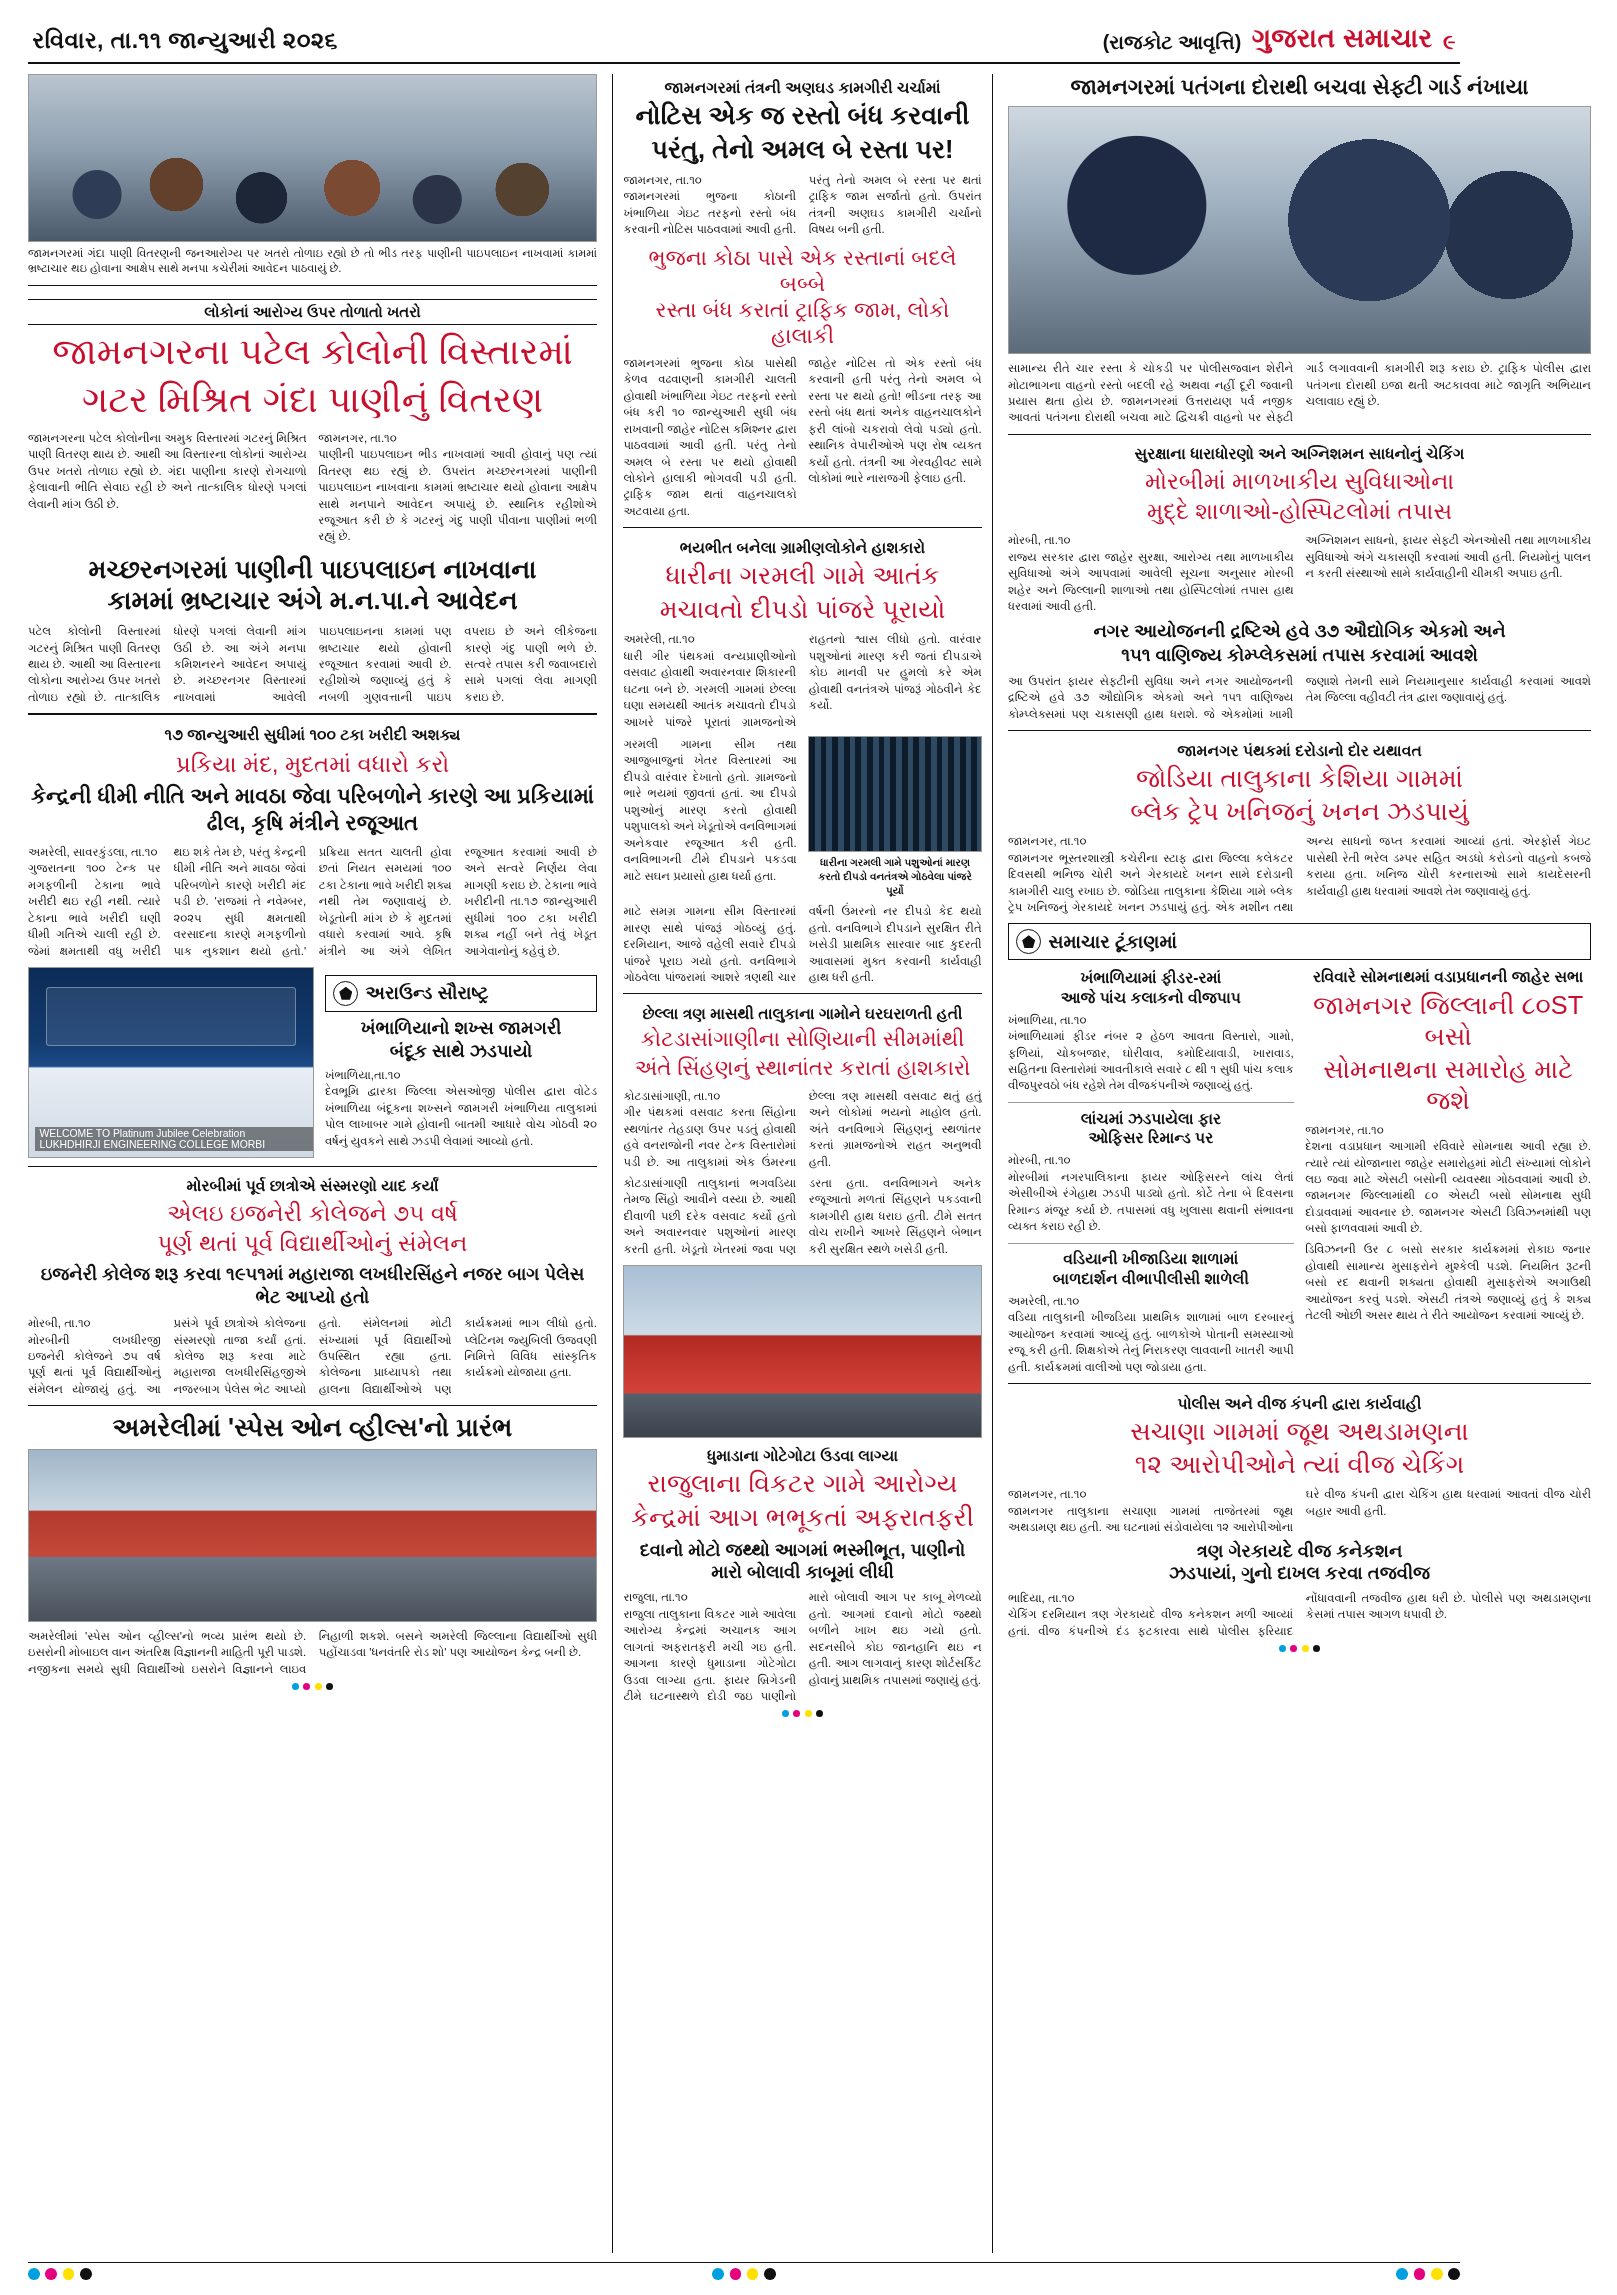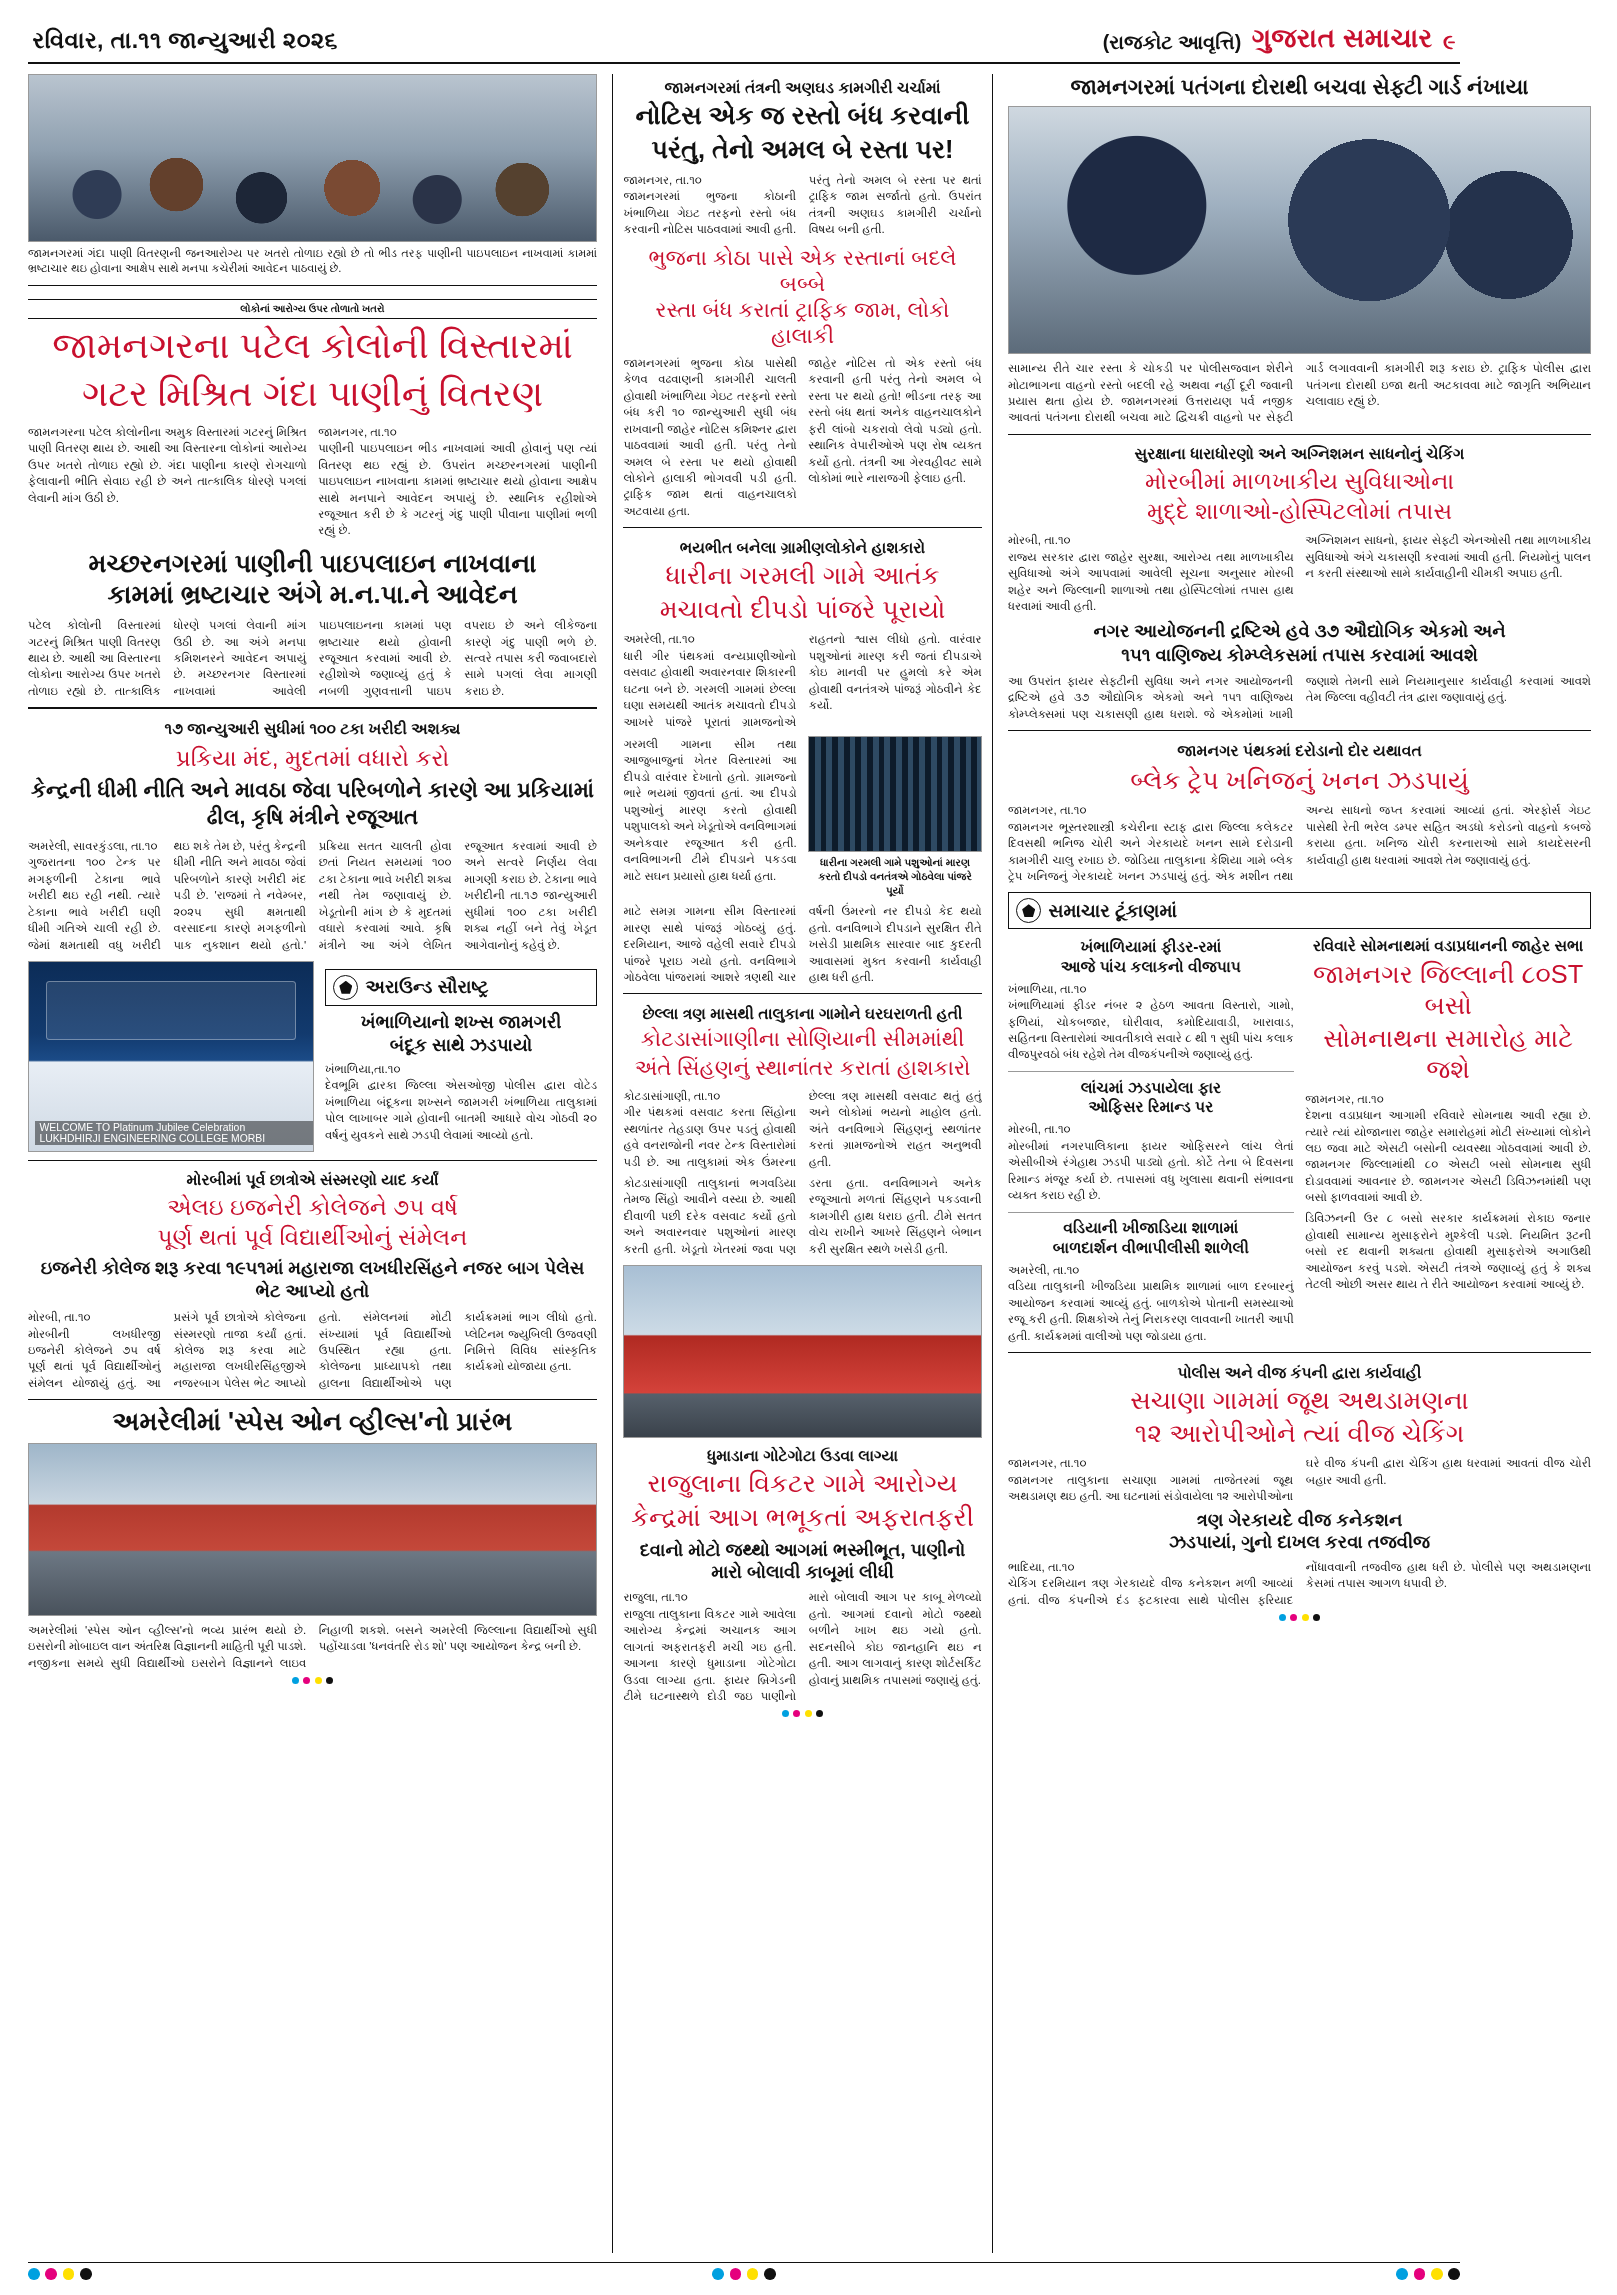--- a/index.html
+++ b/index.html
@@ -62,21 +62,21 @@
     height: 2189px;
   }
   .col { position: relative; }
   .col-1, .col-2, .col-3 { display: flex; flex-direction: column; }
   .split2 { display: grid; grid-template-columns: 1fr 1fr; gap: 11.6px; }
   .split2b { display: grid; grid-template-columns: 1.05fr 1fr; gap: 11.6px; }
 
   
   .kicker {
     text-align: center;
-    font-size: 10px;
+    font-size: 15px;
     font-weight: bold;
     border-top: 1.2px solid #111;
     border-bottom: 1.2px solid #111;
     padding: 2.9px 0;
     margin: 7px 0 5.8px;
   }
   .kicker.plain { border: none; padding: 0; margin: 4.6px 0 3.5px; }
   .hl-red {
     color: #c8102e;
     font-weight: normal;
@@ -366,20 +366,21 @@
 રાજ્ય સરકાર દ્વારા જાહેર સુરક્ષા, આરોગ્ય તથા માળખાકીય સુવિધાઓ અંગે આપવામાં આવેલી સૂચના અનુસાર મોરબી શહેર અને જિલ્લાની શાળાઓ તથા હોસ્પિટલોમાં તપાસ હાથ ધરવામાં આવી હતી.</div>
         <div class="body-text">અગ્નિશમન સાધનો, ફાયર સેફ્ટી એનઓસી તથા માળખાકીય સુવિધાઓ અંગે ચકાસણી કરવામાં આવી હતી. નિયમોનું પાલન ન કરતી સંસ્થાઓ સામે કાર્યવાહીની ચીમકી અપાઇ હતી.</div>
       </div>
 
       <div class="hl-black h-sm" style="margin-top:7px">નગર આયોજનની દ્રષ્ટિએ હવે ૩૭ ઔદ્યોગિક એકમો અને</div>
       <div class="hl-black h-sm" style="margin-top:1.7px">૧૫૧ વાણિજ્ય કોમ્પ્લેકસમાં તપાસ કરવામાં આવશે</div>
       <div class="body-text c2" style="margin-top:5.8px">આ ઉપરાંત ફાયર સેફ્ટીની સુવિધા અને નગર આયોજનની દ્રષ્ટિએ હવે ૩૭ ઔદ્યોગિક એકમો અને ૧૫૧ વાણિજ્ય કોમ્પ્લેક્સમાં પણ ચકાસણી હાથ ધરાશે. જે એકમોમાં ખામી જણાશે તેમની સામે નિયમાનુસાર કાર્યવાહી કરવામાં આવશે તેમ જિલ્લા વહીવટી તંત્ર દ્વારા જણાવાયું હતું.</div>
 
       <div class="rule"></div>
       <div class="kicker plain h-xs">જામનગર પંથકમાં દરોડાનો દોર યથાવત</div>
+      <div class="hl-red h-lg">જોડિયા તાલુકાના કેશિયા ગામમાં</div>
       <div class="hl-red h-lg" style="margin-top:2.3px">બ્લેક ટ્રેપ ખનિજનું ખનન ઝડપાયું</div>
       <div class="body-text c2" style="margin-top:5.8px;white-space:pre-line">જામનગર, તા.૧૦
 જામનગર ભૂસ્તરશાસ્ત્રી કચેરીના સ્ટાફ દ્વારા જિલ્લા કલેકટર દિવસથી ભનિજ ચોરી અને ગેરકાયદે ખનન સામે દરોડાની કામગીરી ચાલુ રખાઇ છે. જોડિયા તાલુકાના કેશિયા ગામે બ્લેક ટ્રેપ ખનિજનું ગેરકાયદે ખનન ઝડપાયું હતું. એક મશીન તથા અન્ય સાધનો જપ્ત કરવામાં આવ્યાં હતાં. એરફોર્સ ગેઇટ પાસેથી રેતી ભરેલ ડમ્પર સહિત અડધો કરોડનો વાહનો કબજે કરાયા હતા. ખનિજ ચોરી કરનારાઓ સામે કાયદેસરની કાર્યવાહી હાથ ધરવામાં આવશે તેમ જણાવાયું હતું.</div>
 
       <div class="boxhead">
         <span class="glyph"></span>
         <span class="txt">સમાચાર ટૂંકાણમાં</span>
       </div>
 
       <div class="split2" style="margin-top:2.3px">

